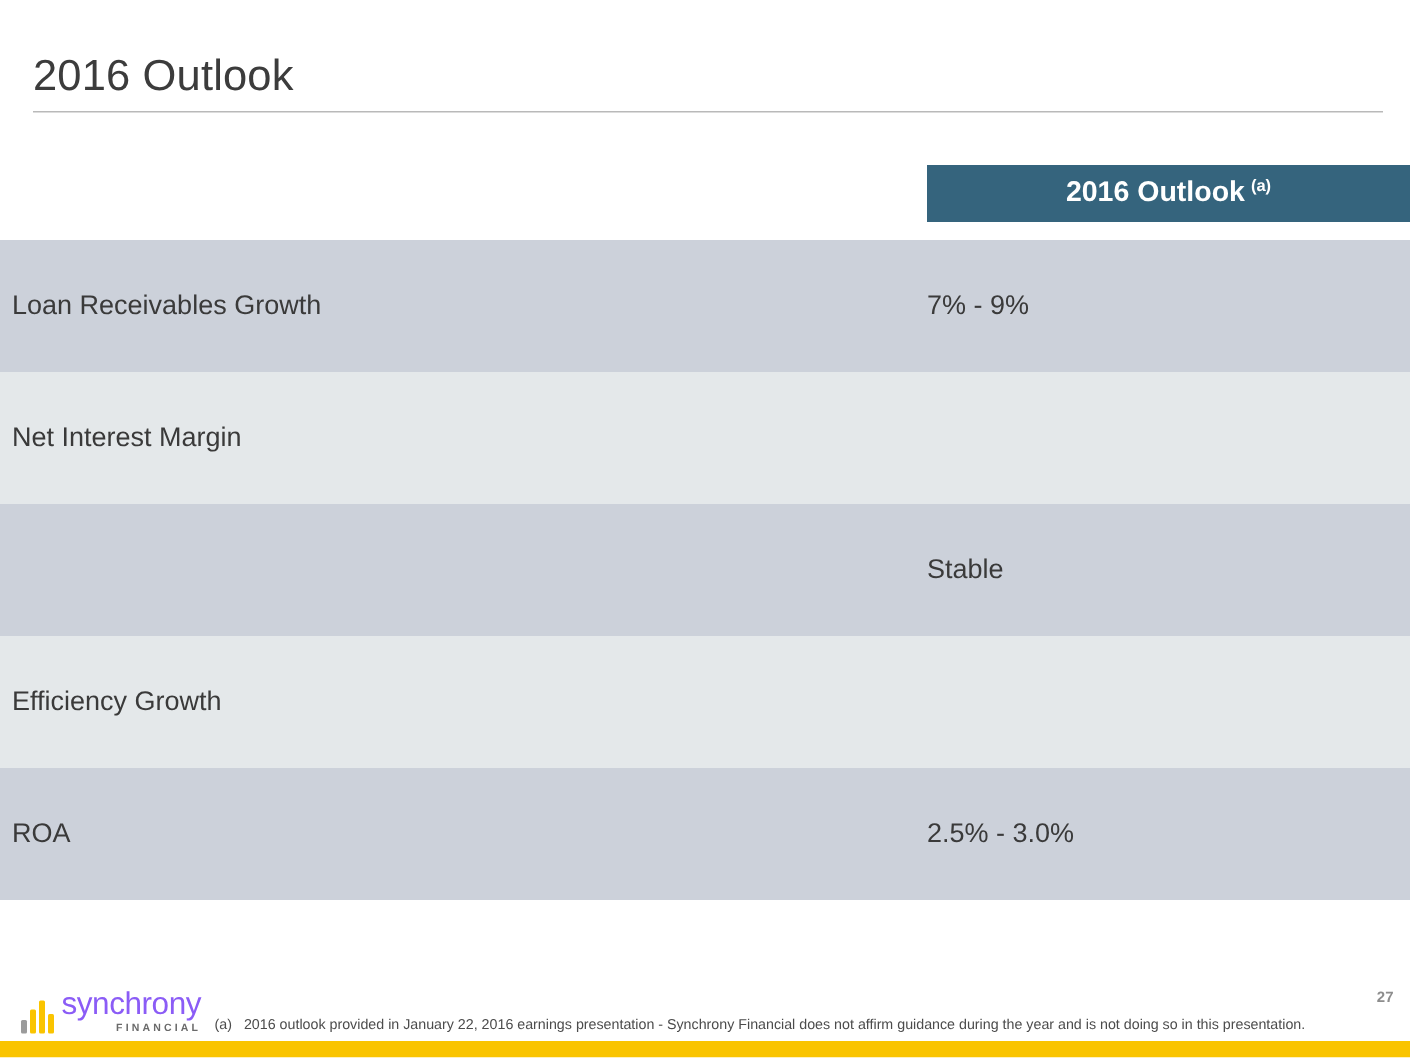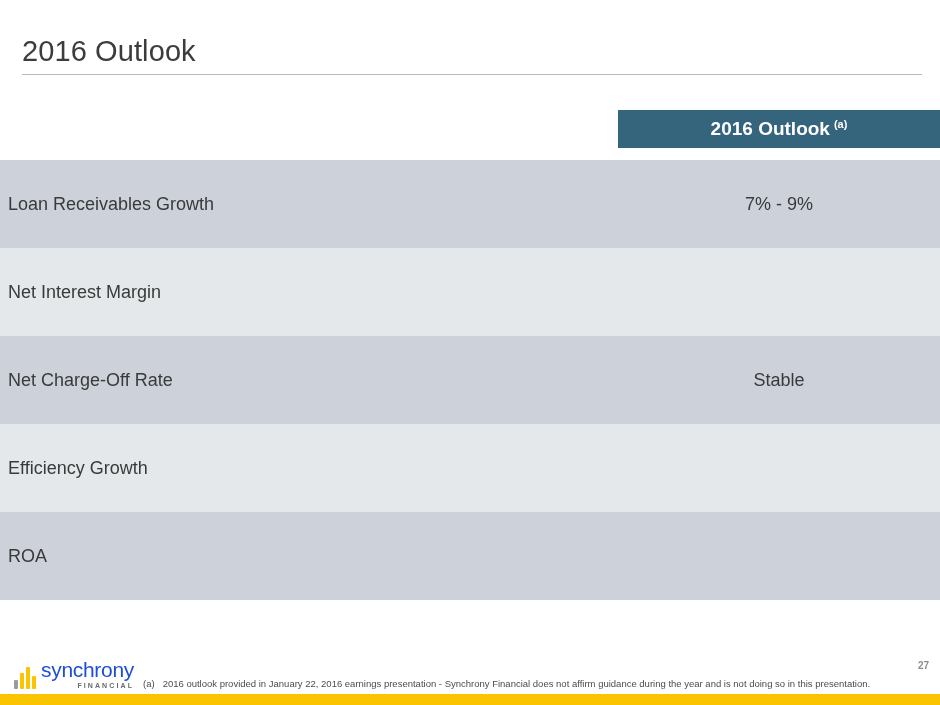--- a/index.html
+++ b/index.html
@@ -92,21 +92,20 @@
     color: #3a3a3a;
     font-weight: 400;
     white-space: nowrap;
   }
   .row-value {
     position: absolute;
     left: 618px;
     width: 322px;
     top: 50%;
     transform: translateY(-50%);
-    text-align: center;
     font-size: 18px;
     color: #3a3a3a;
     font-weight: 400;
     white-space: nowrap;
   }
   
   .t-row.raise-value .row-value {
     top: 38%;
   }
 
@@ -152,21 +151,21 @@
   .logo-mark i.b3 { height: 22px; background: #fac400; }
   .logo-mark i.b4 { height: 13px; background: #fac400; margin-right: 0; }
 
   .logo-text {
     display: flex;
     flex-direction: column;
     line-height: 1;
   }
   .logo-word {
     font-size: 21px;
-    color: #1d4ed8;
+    color: #8b5cf6;
     font-weight: 400;
     letter-spacing: -0.3px;
   }
   .logo-sub {
     font-size: 7px;
     color: #6a6a6a;
     letter-spacing: 2.1px;
     text-align: right;
     margin-top: 2px;
     font-weight: 700;
@@ -215,30 +214,30 @@
     <div class="t-row dark">
       <div class="row-label">Loan Receivables Growth</div>
       <div class="row-value">7% - 9%</div>
     </div>
 
     <div class="t-row light raise-value">
       <div class="row-label">Net Interest Margin</div>
     </div>
 
     <div class="t-row dark">
-      <div class="row-label">Net Charge-Off Rate</div>
       <div class="row-value">Stable</div>
     </div>
 
     <div class="t-row light">
       <div class="row-label">Efficiency Growth</div>
     </div>
 
     <div class="t-row dark">
       <div class="row-label">ROA</div>
+      <div class="row-value">2.5% - 3.0%</div>
     </div>
 
   </div>
 </div>
 
 <div class="footer">
 
   <div class="logo">
     <div class="logo-mark">
       <i class="b1"></i>

